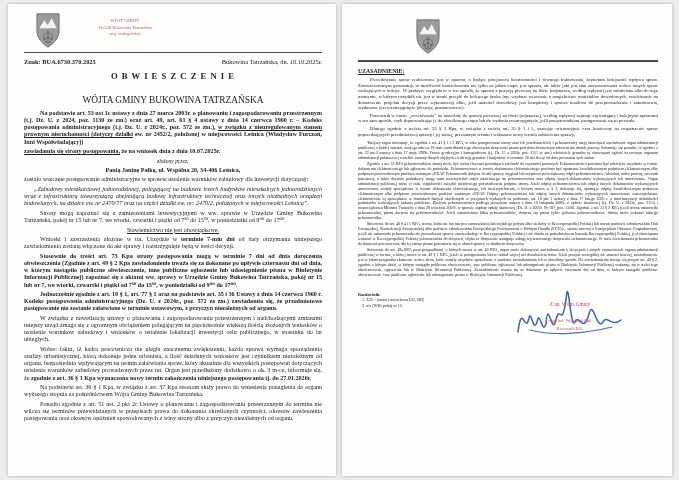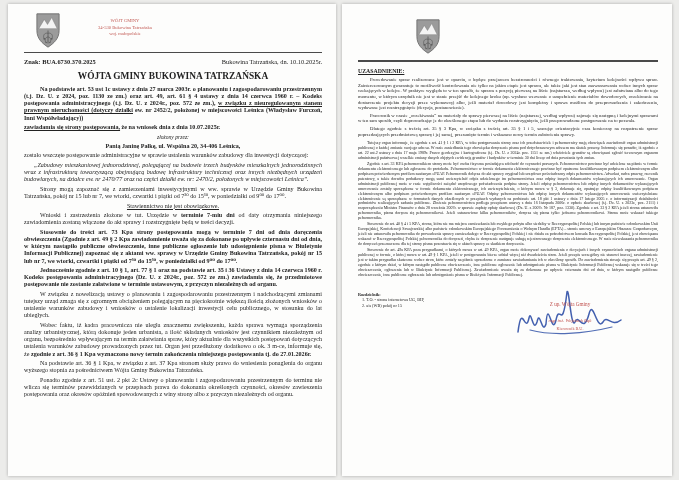--- a/index.html
+++ b/index.html
@@ -27,21 +27,21 @@
     text-align:center;color:#c25a54;font-size:4.6px;line-height:1.45;
   }
   .rule{border:none;border-top:1.7px solid #4a4a4a;margin:2px 0 0 0;}
   .page-right .hdr{height:48px;}
 
   .metarow{display:flex;justify-content:space-between;font-size:6.4px;margin-top:5px;}
   .znak{font-weight:bold;}
 
   .title{text-align:center;margin-top:6px;}
   .title .t1{font-size:8.6px;font-weight:bold;letter-spacing:1px;}
-  .title .t2{font-size:9.4px;font-weight:bold;margin-top:2px;}
+  .title .t2{font-size:9.4px;font-weight:normal;margin-top:14px;}
 
   .bodytxt{font-size:6.1px;line-height:1.17;margin-top:5px;}
   .bodytxt p{margin:2.5px 0;text-align:justify;text-indent:16px;}
   .b{font-weight:bold;}
   .u{text-decoration:underline;}
   .i{font-style:italic;}
   .center{text-align:center !important;text-indent:0 !important;}
   .small{font-size:5.6px;}
 
   
@@ -88,20 +88,21 @@
     </div>
   </div>
   <hr class="rule">
 
   <div class="metarow">
     <span class="znak">Znak: BUA.6730.370.2025</span>
     <span>Bukowina Tatrzańska, dn. 10.10.2025r.</span>
   </div>
 
   <div class="title">
+    <div class="t1">O B W I E S Z C Z E N I E</div>
     <div class="t2">WÓJTA GMINY BUKOWINA TATRZAŃSKA</div>
   </div>
 
   <div class="bodytxt">
     <p><span class="b">Na podstawie art. 53 ust 1c ustawy z dnia 27 marca 2003r. o planowaniu i zagospodarowaniu przestrzennym (t.j. Dz. U. z 2024, poz. 1130 ze zm.) oraz art. 49, art. 61 § 4 ustawy z dnia 14 czerwca 1960 r. – Kodeks postępowania administracyjnego (t.j. Dz. U. z 2024r., poz. 572 ze zm.), </span><span class="b u">w związku z nieuregulowanym stanem prawnym nieruchomości (dotyczy działki</span><span class="b"> ew. nr 2452/2, położonej w miejscowości Leśnica (Władysław Furczoń, Inni Współwładający))</span></p>
 
     <p style="text-indent:0;"><span class="b u">zawiadamia się strony postępowania,</span><span class="b"> że na wniosek dnia z dnia 10.07.2025r.</span></p>
 
     <p class="center i small">złożony przez:</p>
     <p class="center b">Panią Janinę Pałkę, ul. Wspólna 20, 34-406 Leśnica,</p>

